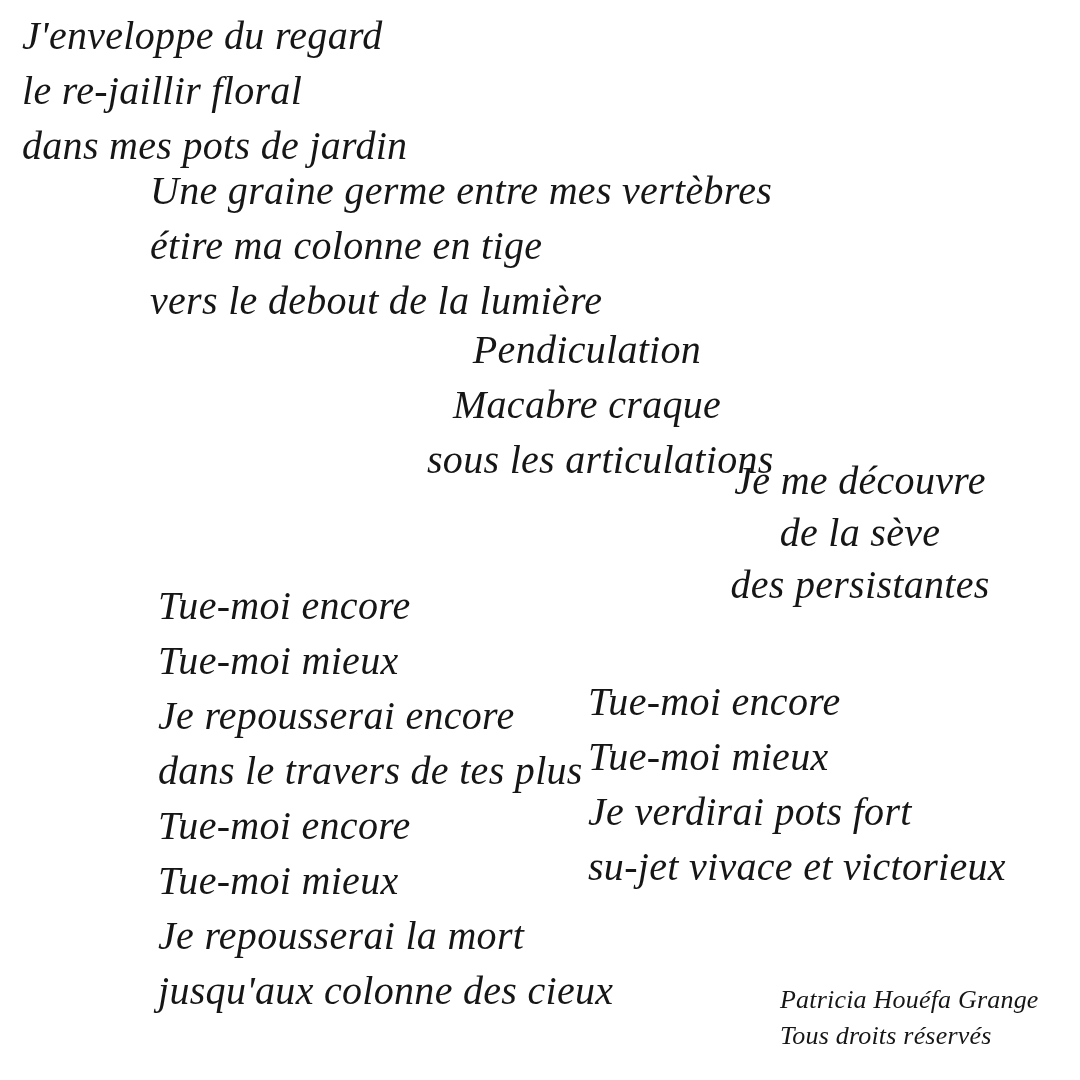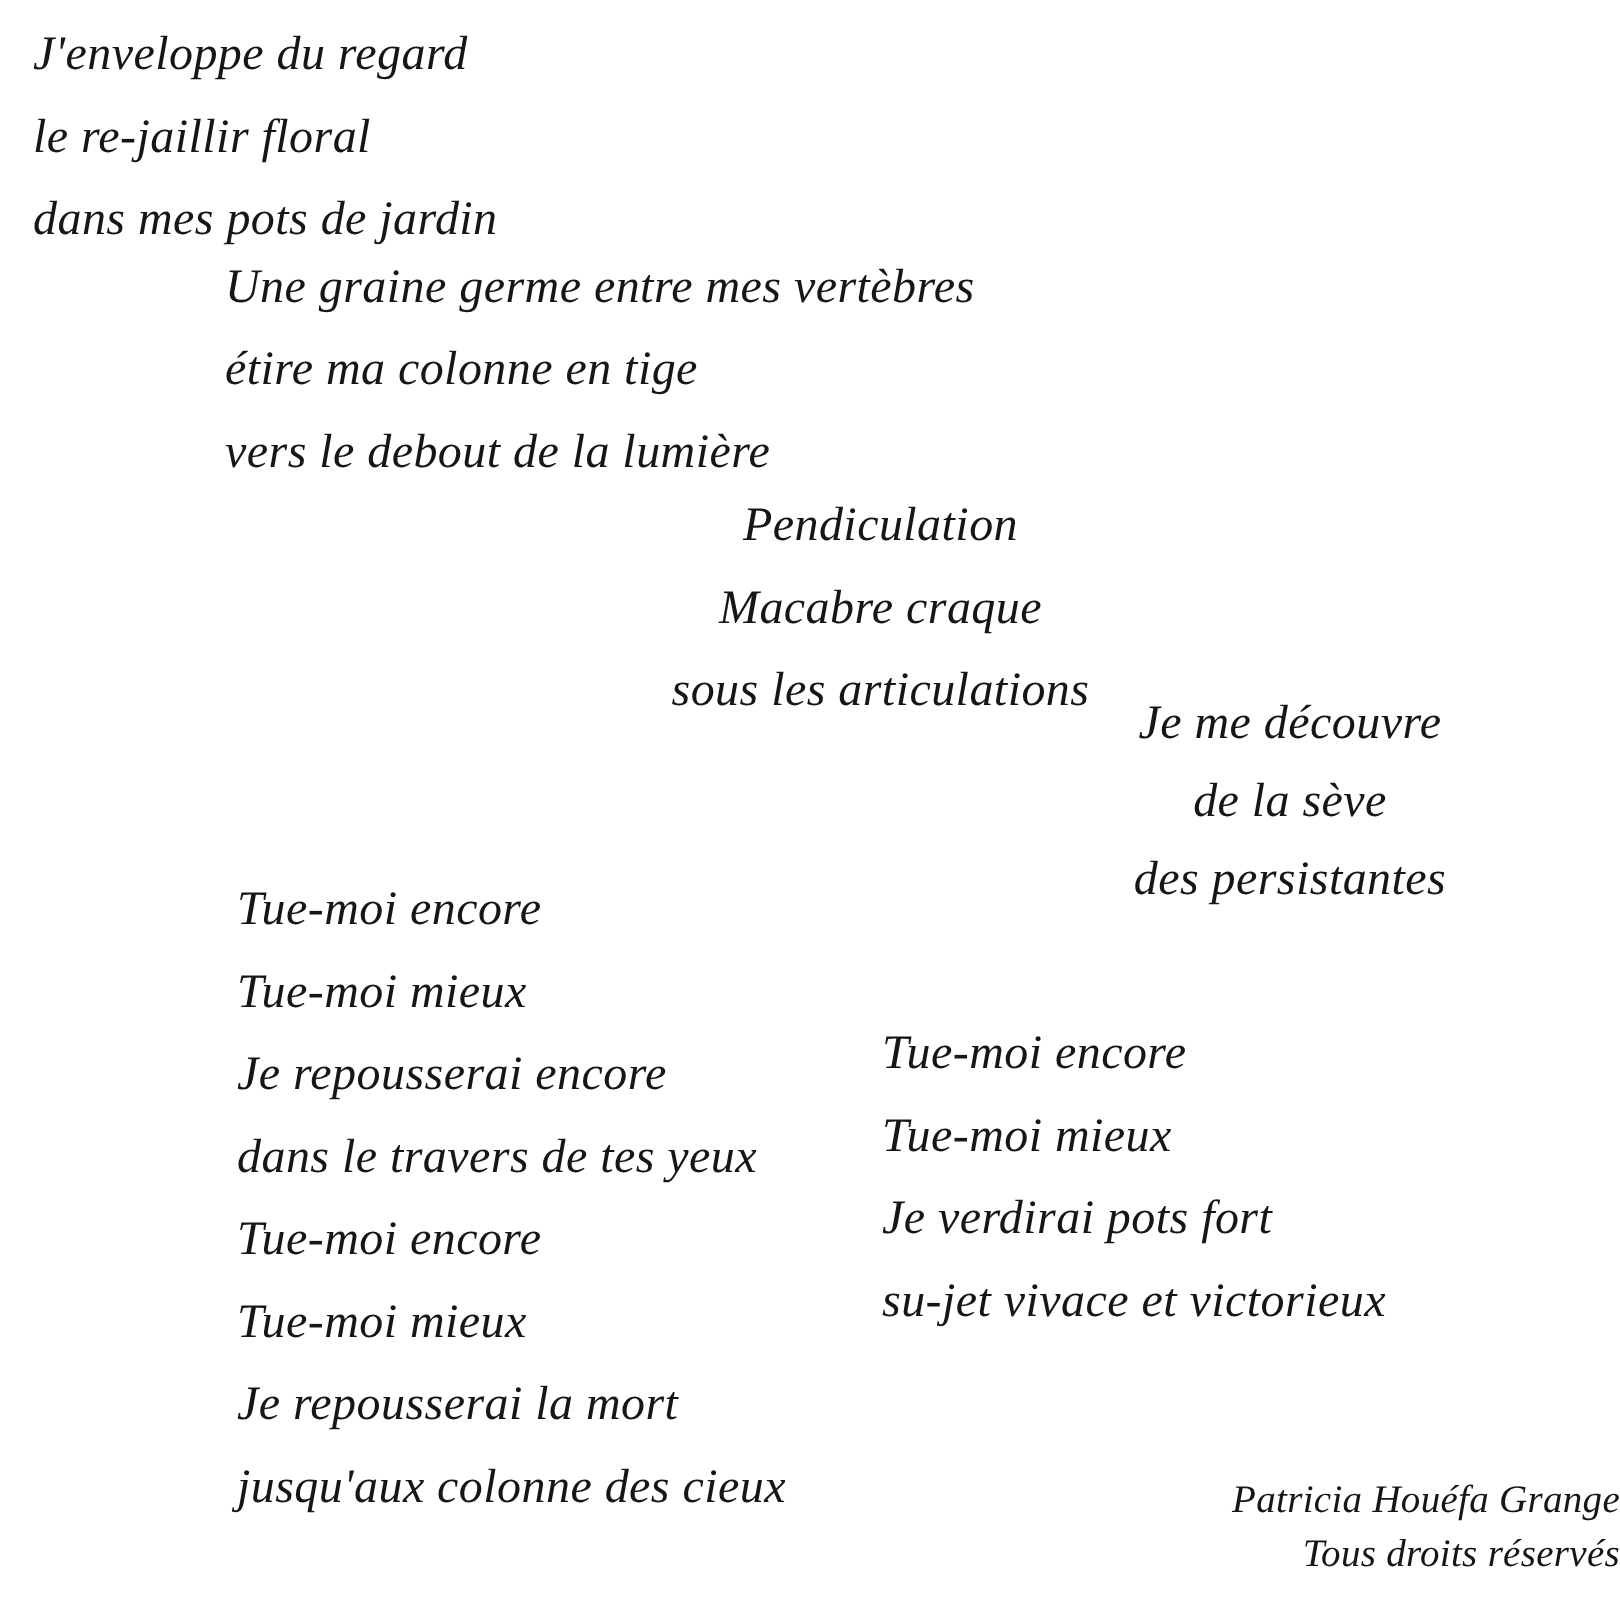--- a/index.html
+++ b/index.html
@@ -12,40 +12,40 @@
     width: 1080px;
     height: 1080px;
     background: #ffffff;
     overflow: hidden;
     font-family: "Liberation Serif", "DejaVu Serif", serif;
     font-style: italic;
     color: #161616;
   }
   .stanza {
     position: absolute;
-    font-size: 32px;
+    font-size: 40px;
     line-height: 55px;
     letter-spacing: 0.3px;
     white-space: nowrap;
   }
   .stanza .line { white-space: nowrap; }
   #stanza-1 { left: 22px;  top: 8px; }
   #stanza-2 { left: 110px; top: 163px; margin-left: 40px; }
   #stanza-3 { left: 427px; top: 322px; width: 320px; text-align: center; }
   #stanza-4 { left: 710px; top: 455px; width: 300px; text-align: center; line-height: 52px; }
   #stanza-5 { left: 158px; top: 578px; }
   #stanza-6 { left: 588px; top: 674px; }
   .credit {
     position: absolute;
     left: 780px;
     top: 982px;
     width: 300px;
     font-size: 26px;
     line-height: 36px;
-    text-align: right;
+    text-align: left;
     letter-spacing: 0.2px;
     white-space: nowrap;
   }
 </style>
 </head>
 <body>
 
 <div class="canvas">
 
   <div class="stanza" id="stanza-1">
@@ -69,21 +69,21 @@
   <div class="stanza" id="stanza-4">
     <div class="line">Je me découvre</div>
     <div class="line">de la sève</div>
     <div class="line">des persistantes</div>
   </div>
 
   <div class="stanza" id="stanza-5">
     <div class="line">Tue-moi encore</div>
     <div class="line">Tue-moi mieux</div>
     <div class="line">Je repousserai encore</div>
-    <div class="line">dans le travers de tes yeux</div>
+    <div class="line">dans le travers de tes plus</div>
     <div class="line">Tue-moi encore</div>
     <div class="line">Tue-moi mieux</div>
     <div class="line">Je repousserai la mort</div>
     <div class="line">jusqu'aux colonne des cieux</div>
   </div>
 
   <div class="stanza" id="stanza-6">
     <div class="line">Tue-moi encore</div>
     <div class="line">Tue-moi mieux</div>
     <div class="line">Je verdirai pots fort</div>

